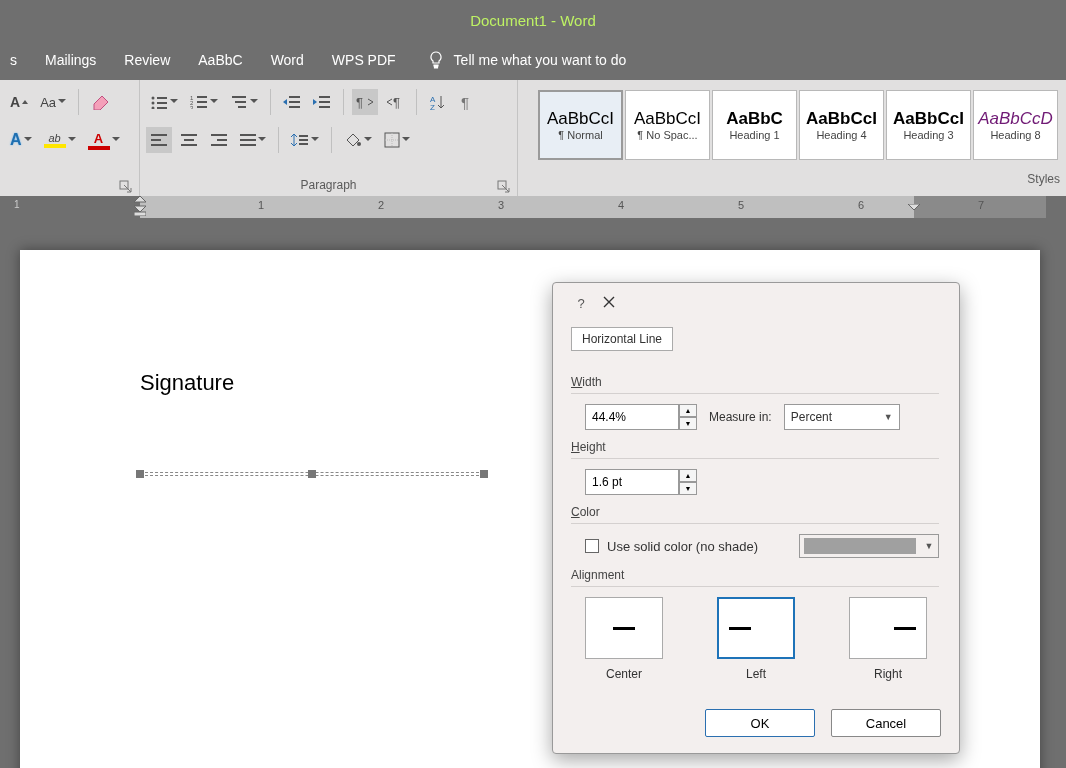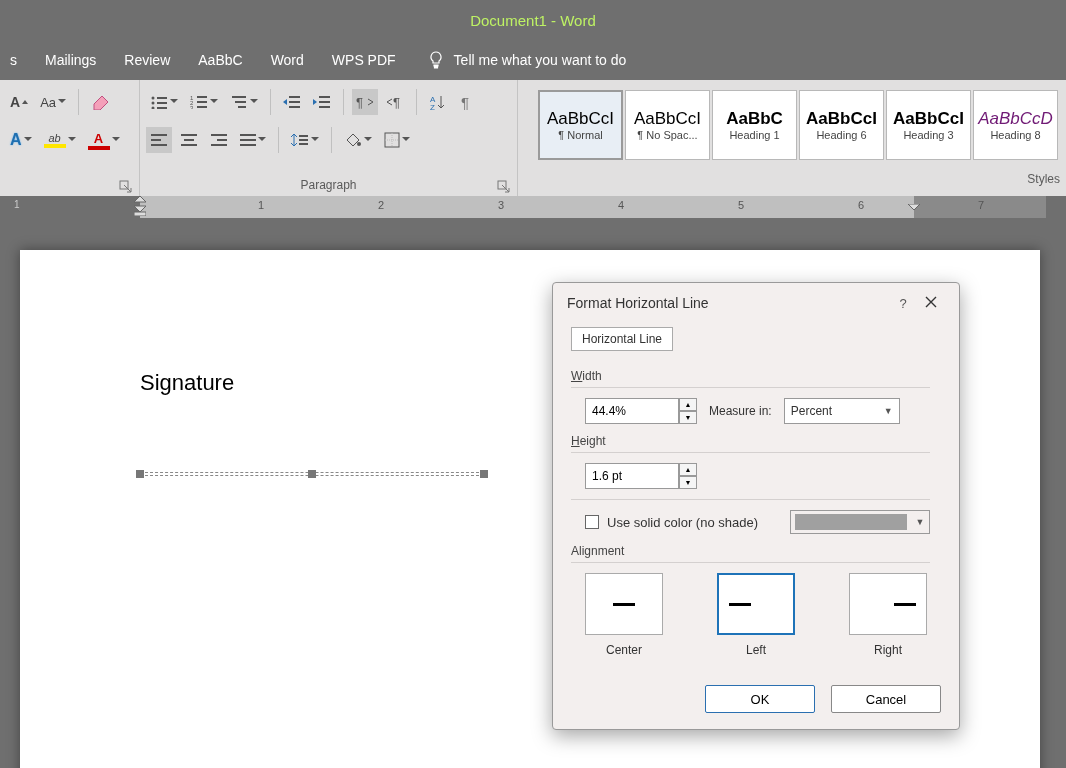--- a/index.html
+++ b/index.html
@@ -48,23 +48,23 @@
   .hr-handle { position: absolute; top: 0; width: 8px; height: 8px; background: #777; }
   .hr-handle.l { left: -4px; }
   .hr-handle.m { left: calc(50% - 4px); }
   .hr-handle.r { right: -4px; }
   
   .dialog { position: absolute; left: 552px; top: 282px; width: 408px; background: #f3efee; border: 1px solid #999; border-radius: 4px; box-shadow: 0 6px 20px rgba(0,0,0,.35); font-size: 13px; color: #333; }
   .dlg-title { height: 40px; display: flex; align-items: center; padding: 0 14px; }
   .dlg-title .ttl { flex: 1; font-size: 14px; }
   .dlg-title .help { width: 28px; text-align: center; cursor: pointer; color: #555; }
   .dlg-title .close { width: 28px; text-align: center; cursor: pointer; font-size: 14px; }
-  .dlg-body { padding: 4px 29px 12px 18px; }
+  .dlg-body { padding: 4px 20px 12px 18px; }
   .tab { display: inline-block; border: 1px solid #aaa; background: #fff; padding: 4px 10px; font-size: 12px; margin-bottom: 14px; }
-  .sec-label { font-size: 12px; color: #444; margin-top: 4px; }
+  .sec-label { font-size: 12px; color: #444; margin-top: 10px; }
   .sec-label .ul { text-decoration: underline; }
   .sec-rule { height: 1px; background: #d4d0cf; margin: 4px 0 10px 0; }
   .field-row { display: flex; align-items: center; gap: 12px; margin-bottom: 10px; margin-left: 14px; }
   .spinner { position: relative; width: 112px; height: 26px; display: flex; }
   .spinner input { width: 94px; height: 26px; border: 1px solid #999; padding: 0 6px; font-size: 12px; }
   .spinbtns { width: 18px; display: flex; flex-direction: column; }
   .spinbtns button { flex: 1; border: 1px solid #999; background: #f5f5f5; font-size: 7px; line-height: 8px; cursor: pointer; padding: 0; }
   .meas-label { font-size: 12px; }
   .combo { width: 116px; height: 26px; border: 1px solid #999; background: #fff; display: flex; align-items: center; padding: 0 6px; font-size: 12px; cursor: pointer; }
   .combo .cv { flex: 1; }
@@ -335,21 +335,21 @@
       <div class="style-tile">
           <span class="preview">AaBbCcI</span>
           <span class="name">¶ No Spac...</span>
         </div>
       <div class="style-tile">
           <span class="preview" style="font-weight:bold">AaBbC</span>
           <span class="name">Heading 1</span>
         </div>
       <div class="style-tile">
           <span class="preview" style="font-weight:bold">AaBbCcI</span>
-          <span class="name">Heading 6</span>
+          <span class="name">Heading 4</span>
         </div>
       <div class="style-tile">
           <span class="preview" style="font-weight:bold">AaBbCcI</span>
           <span class="name">Heading 3</span>
         </div>
       <div class="style-tile blue">
           <span class="preview">AaBbCcD</span>
           <span class="name">Heading 8</span>
         </div>
     </div>
@@ -386,21 +386,20 @@
       <div class="hr-line"></div>
       <div class="hr-handle l"></div>
       <div class="hr-handle m"></div>
       <div class="hr-handle r"></div>
     </div>
   </div>
 </div>
 
 <div class="dialog">
   <div class="dlg-title">
-    <span class="ttl">Format Horizontal Line</span>
     <span class="help">?</span>
     <span class="close">
       <svg width="12" height="12">
           <path d="M1 1 L11 11 M11 1 L1 11" stroke="#333" stroke-width="1.4"></path>
         </svg>
     </span>
   </div>
   <div class="dlg-body">
     <div class="tab">Horizontal Line</div>
 
@@ -426,20 +425,21 @@
     <div class="field-row">
       <div class="spinner">
         <input value="1.6 pt" style="">
         <div class="spinbtns">
           <button>▲</button>
           <button>▼</button>
         </div>
       </div>
     </div>
 
+    <div class="sec-label"><span class="ul">C</span>olor</div>
     <div class="sec-rule"></div>
     <div class="color-row">
       <div class="checkbox"></div>
       <span><span class="ul">U</span>se solid color (no shade)</span>
       <div class="colorpick">
         <div class="sw"></div>
         <span class="dd">▼</span>
       </div>
     </div>
 

